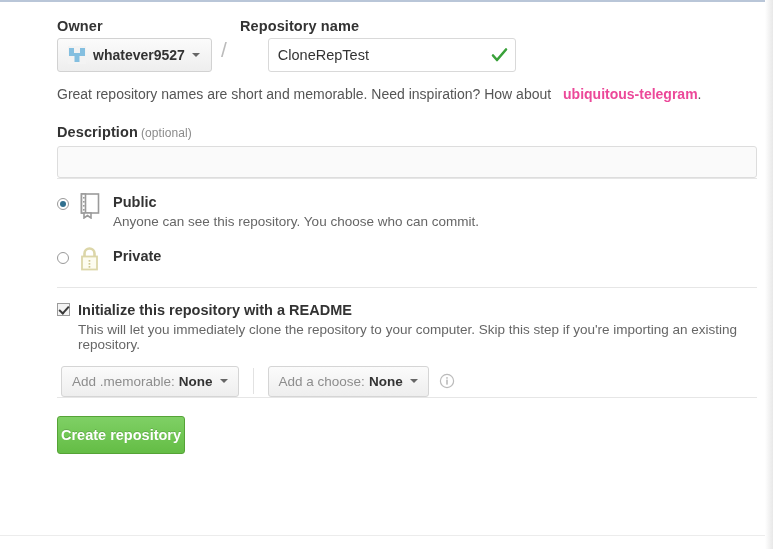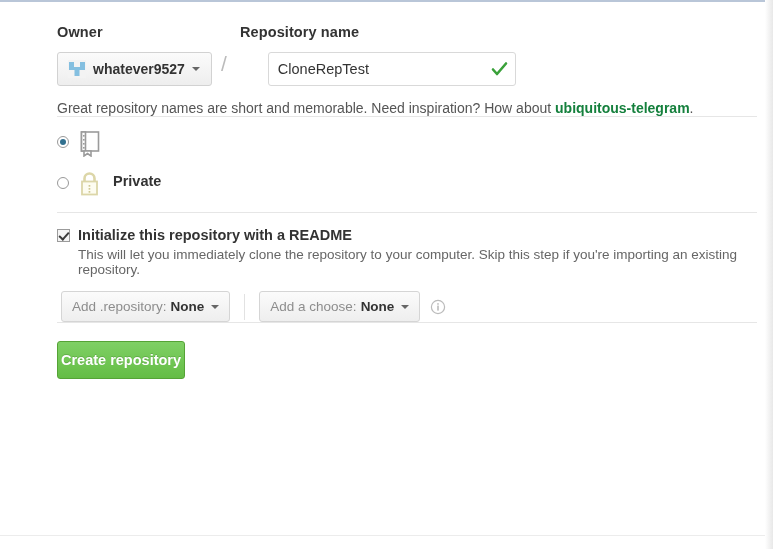--- a/index.html
+++ b/index.html
@@ -30,21 +30,21 @@
     position: absolute;
     right: 0;
     top: 0;
     width: 8px;
     height: 549px;
     background: linear-gradient(to right, #ffffff 0%, #f2f2f2 55%, #e8e8e8 100%);
   }
   .content {
     position: absolute;
     left: 57px;
-    top: 22px;
+    top: 16px;
     width: 700px;
   }
 
   
   .labels-row {
     display: flex;
     align-items: flex-end;
   }
   .field-label {
     font-weight: bold;
@@ -56,21 +56,21 @@
   .label-repo  { }
   .optional {
     font-weight: normal;
     font-size: 12px;
     color: #8b8b8b;
     margin-left: 3px;
   }
 
   .inputs-row {
     display: flex;
-    margin-top: 12px;
+    margin-top: 4px;
   }
   .owner-select {
     display: flex;
     align-items: center;
     height: 34px;
     box-sizing: border-box;
     padding: 0 9px 0 10px;
     background: linear-gradient(to bottom, #fbfbfb 0%, #eeeeee 100%);
     border: 1px solid #d2d2d2;
     border-radius: 3px;
@@ -128,22 +128,23 @@
     pointer-events: none;
   }
 
   .hint-line {
     margin-top: 14px;
     font-size: 14px;
     color: #555555;
   }
   .suggestion {
     font-weight: bold;
-    color: #15803d;
-    cursor: pointer;
+    color: #ec4899;
+    cursor: pointer;
+    margin-left: 8px;
   }
 
   
   .desc-block { margin-top: 22px; }
   .desc-input {
     margin-top: 6px;
     width: 700px;
     height: 32px;
     box-sizing: border-box;
     padding: 0 8px;
@@ -348,36 +349,46 @@
           <path d="M2 9 L6 13.5 L15 3" stroke="#3aa13a" stroke-width="2.6" fill="none" stroke-linecap="round" stroke-linejoin="round"></path>
         </svg>
       </div>
 
     </div>
 
     <div class="hint-line">
       <span>Great repository names are short and memorable. Need inspiration? How about </span><span class="suggestion">ubiquitous-telegram</span><span>.</span>
     </div>
 
+    <div class="desc-block">
+      <div class="field-label">
+        <span>Description</span><span class="optional">(optional)</span>
+      </div>
+      <input class="desc-input" type="text" value="" style="">
+    </div>
 
     <hr class="rule rule-1">
 
     <div class="vis-group">
 
       <div class="vis-row">
         <span class="radio checked"></span>
         <svg class="vis-icon" width="22" height="26" viewBox="0 0 22 26">
           <rect x="1.5" y="1" width="17" height="19" fill="#ffffff" stroke="#9b9b9b" stroke-width="1.6"></rect>
           <rect x="1.5" y="1" width="4" height="19" fill="#fdfdfd" stroke="#9b9b9b" stroke-width="1.6"></rect>
           <rect x="3" y="4" width="1.6" height="1.6" fill="#9b9b9b"></rect>
           <rect x="3" y="8" width="1.6" height="1.6" fill="#9b9b9b"></rect>
           <rect x="3" y="12" width="1.6" height="1.6" fill="#9b9b9b"></rect>
           <rect x="3" y="16" width="1.6" height="1.6" fill="#9b9b9b"></rect>
           <path d="M4 20 L11 20 L11 25 L7.5 22.5 L4 25 Z" fill="#ffffff" stroke="#9b9b9b" stroke-width="1.6"></path>
         </svg>
+        <div class="vis-text">
+          <div class="vis-title">Public</div>
+          <div class="vis-sub">Anyone can see this repository. You choose who can commit.</div>
+        </div>
       </div>
 
       <div class="vis-row">
         <span class="radio"></span>
         <svg class="vis-icon" width="22" height="26" viewBox="0 0 22 26">
           <path d="M4.5 10 V6.5 a5 5 0 0 1 10 0 V10" fill="none" stroke="#dcd6a8" stroke-width="2.6"></path>
           <rect x="2" y="9.5" width="15" height="13" fill="#fdfcf0" stroke="#dcd6a8" stroke-width="1.8"></rect>
           <rect x="8.6" y="13" width="1.7" height="1.7" fill="#cfc893"></rect>
           <rect x="8.6" y="16" width="1.7" height="1.7" fill="#cfc893"></rect>
           <rect x="8.6" y="19" width="1.7" height="1.7" fill="#cfc893"></rect>
@@ -393,21 +404,21 @@
 
     <div class="readme-block">
       <div class="readme-head">
         <span class="checkbox checked"></span>
         <span class="readme-title">Initialize this repository with a README</span>
       </div>
       <div class="readme-sub">This will let you immediately clone the repository to your computer. Skip this step if you're importing an existing repository.</div>
 
       <div class="dd-row">
         <div class="dd-btn">
-          <span>Add .repository:</span>
+          <span>Add .memorable:</span>
           <span class="dd-value">None</span>
           <span class="caret"></span>
         </div>
 
         <span class="dd-sep"></span>
 
         <div class="dd-btn">
           <span>Add a choose:</span>
           <span class="dd-value">None</span>
           <span class="caret"></span>

